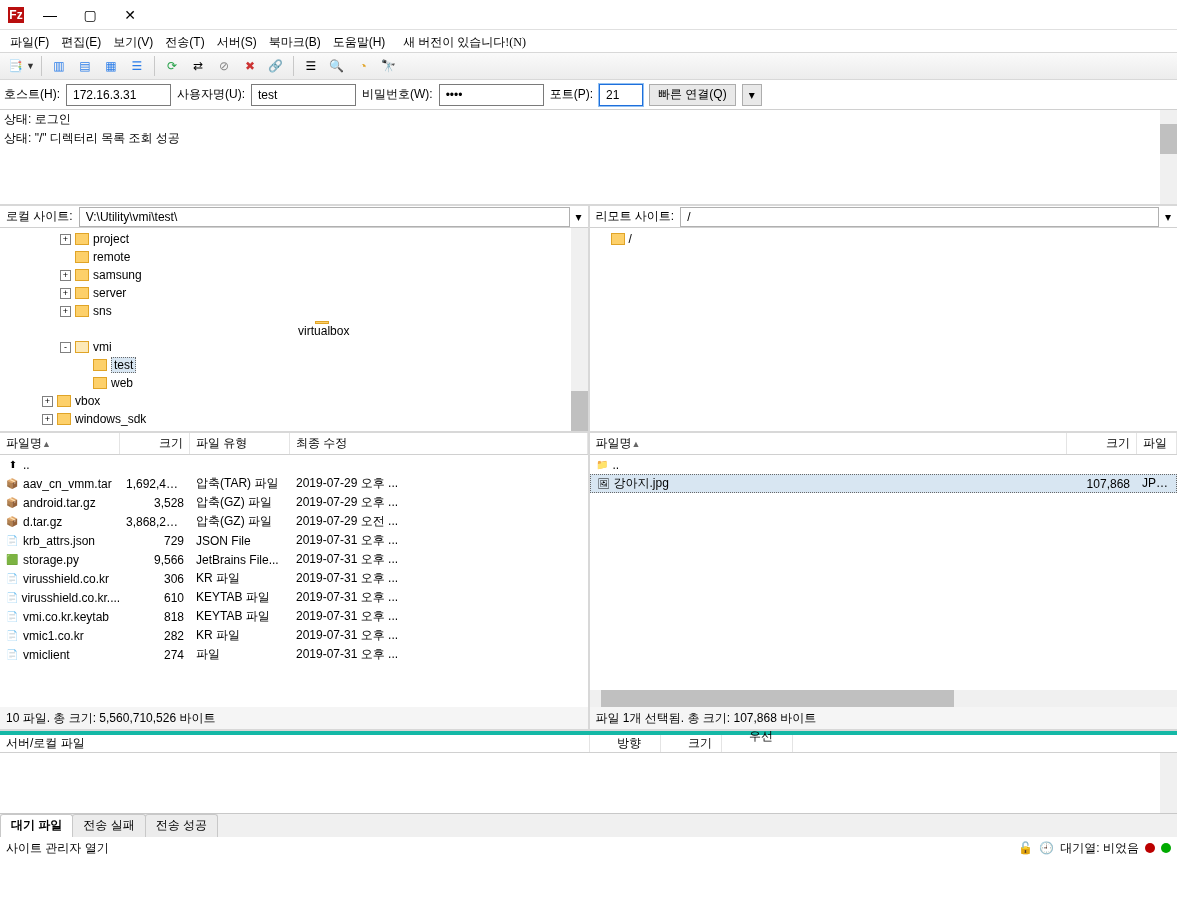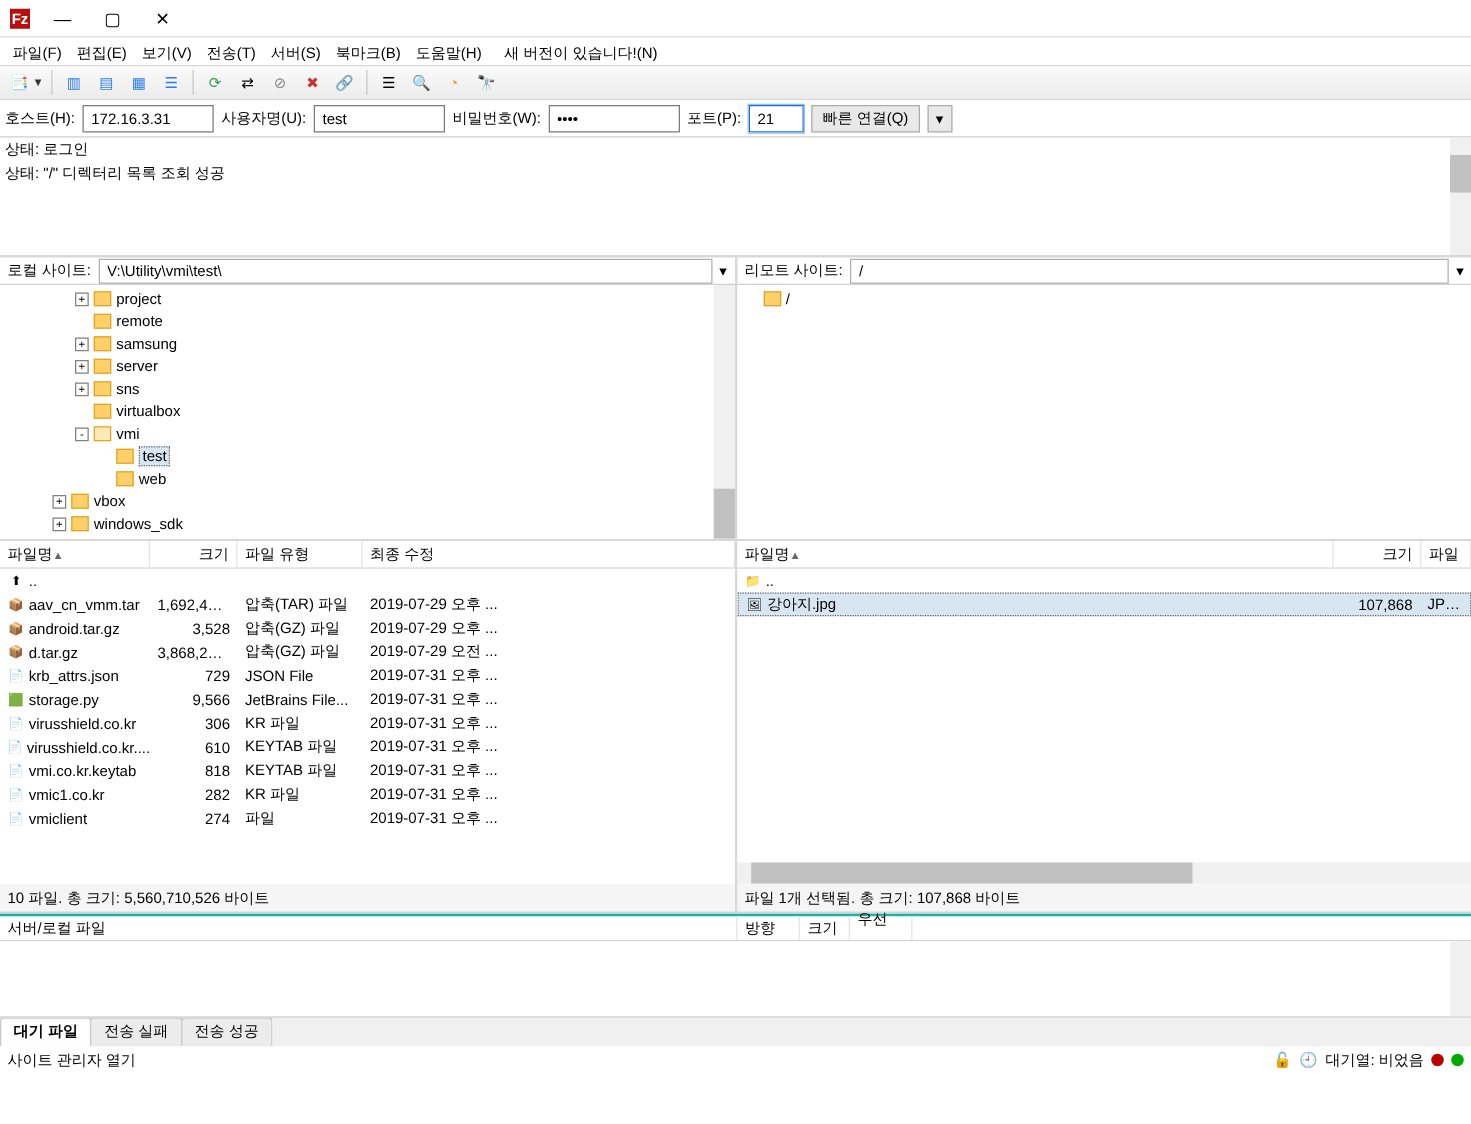--- a/index.html
+++ b/index.html
@@ -3,21 +3,21 @@
 <meta charset="utf-8">
 <style>
 * { margin: 0; padding: 0; box-sizing: border-box; font-family: "Malgun Gothic", "Segoe UI", sans-serif; font-size: 12px; }
 body { background: #fff; overflow: hidden; }
 .titlebar { display: flex; align-items: center; height: 30px; padding: 0 8px; background: #fff; border-bottom: 1px solid #e0e0e0; }
 .titlebar .logo { width: 16px; height: 16px; background: #B90E0E; color:#fff; display:inline-flex; align-items:center; justify-content:center; font-weight:bold; margin-right: 6px; }
 .titlebar .title { flex: 1; }
 .titlebar .winbtn { width: 40px; height: 30px; display: inline-flex; align-items: center; justify-content: center; font-size: 14px; }
 .menubar { display: flex; align-items: flex-end; gap: 4px; height: 22px; padding: 0 6px; }
 .menubar span { padding: 1px 4px; }
-.menubar .update { margin-left: 6px; }
+.menubar .update { margin-left: 6px; font-family: Liberation Serif, serif; }
 .toolbar { display: flex; align-items: center; height: 28px; padding: 2px 4px; gap: 2px; background: linear-gradient(#fafafa,#ececec); border-top:1px solid #d8d8d8; border-bottom:1px solid #d8d8d8; }
 .toolbar .btn { width: 24px; height: 24px; display: inline-flex; align-items:center; justify-content:center; border-radius:2px; }
 .toolbar .sep { width:1px; height:20px; background:#c8c8c8; margin:0 3px; }
 .toolbar .dropbadge { width: 10px; font-size:9px; color:#333; margin-left:-4px; }
 .connectbar { display: flex; align-items: center; gap: 6px; height: 30px; padding: 2px 4px; border-bottom: 1px solid #d0d0d0; }
 .connectbar label { white-space: nowrap; }
 .connectbar input { height: 22px; border: 1px solid #7a7a7a; padding: 0 6px; font-size:12px; background:#fff; }
 .connectbar input.active { border: 1px solid #1e6fdc; outline: 1px solid #93c1f2; }
 .connectbar .quickbtn { height: 22px; border: 1px solid #adadad; background: #e9e9e9; padding: 0 8px; }
 .connectbar .menudrop { width:20px; height:22px; border:1px solid #adadad; background:#e9e9e9; display:inline-flex; align-items:center; justify-content:center; }
@@ -48,21 +48,21 @@
 .colhdr .c.sort::after { content:" ▲"; font-size:9px; color:#666; }
 .filelist { flex:1; background:#fff; overflow:hidden; }
 .filelist .r { display:flex; align-items:center; height:19px; }
 .filelist .r.sel { background:#d8e6f2; border:1px dotted #696969; }
 .filelist .c { padding:0 6px; overflow:hidden; white-space:nowrap; text-overflow:ellipsis; }
 .filelist .c.num { text-align: right; }
 .filelist .ficon { width:14px; height:14px; display:inline-flex; margin-right:3px; font-size:10px; align-items:center; justify-content:center; }
 .statusline { height:22px; padding:2px 6px; background:#f5f5f5; display:flex; align-items:center; }
 .hscroll { height:17px; background:#f0f0f0; display:flex; }
 .hscroll .thumb { background:#c0c0c0; }
-.queuehdr { display:flex; align-items:flex-start; height:22px; border-bottom:1px solid #d0d0d0; border-top:2px solid #14b8a6; }
+.queuehdr { display:flex; align-items:flex-start; height:22px; border-bottom:1px solid #d0d0d0; border-top:4px solid #14b8a6;gap:21px; }
 .queuehdr .c { border-right:1px solid #e4e4e4; padding:0 6px; height:100%; display:flex; align-items:center; }
 .queuebody { height:60px; background:#fff; overflow:hidden; position:relative; }
 .queuebody .scroll-track { position:absolute; top:0; right:0; bottom:0; width:17px; background:#f0f0f0; }
 .tabs { display:flex; height:24px; background:#f0f0f0; border-top:1px solid #c8c8c8; }
 .tabs .tab { padding:2px 10px; border:1px solid #c8c8c8; border-bottom:none; background:#ececec; border-radius: 3px 3px 0 0; margin-right:-1px; }
 .tabs .tab.active { background:#fff; font-weight:bold; }
 .statusbar { display:flex; align-items:center; height:22px; padding:0 6px; }
 .statusbar .right { margin-left:auto; display:flex; align-items:center; gap:6px; }
 .led { width:10px; height:10px; border-radius:5px; display:inline-block; }
 </style>
@@ -155,21 +155,21 @@
         <div class="row" style="padding-left: 54px;">
           <span class="exp">+</span>
           <span class="folder"></span>
           <span>server</span>
         </div>
         <div class="row" style="padding-left: 54px;">
           <span class="exp">+</span>
           <span class="folder"></span>
           <span>sns</span>
         </div>
-        <div class="row" style="padding-left: 54px;">
+        <div class="row" style="padding-left: 54px; flex-direction: column;">
           <span class="exp blank"></span>
           <span class="folder"></span>
           <span>virtualbox</span>
         </div>
         <div class="row" style="padding-left: 54px;">
           <span class="exp">-</span>
           <span class="folder open"></span>
           <span>vmi</span>
         </div>
         <div class="row" style="padding-left: 72px;">

